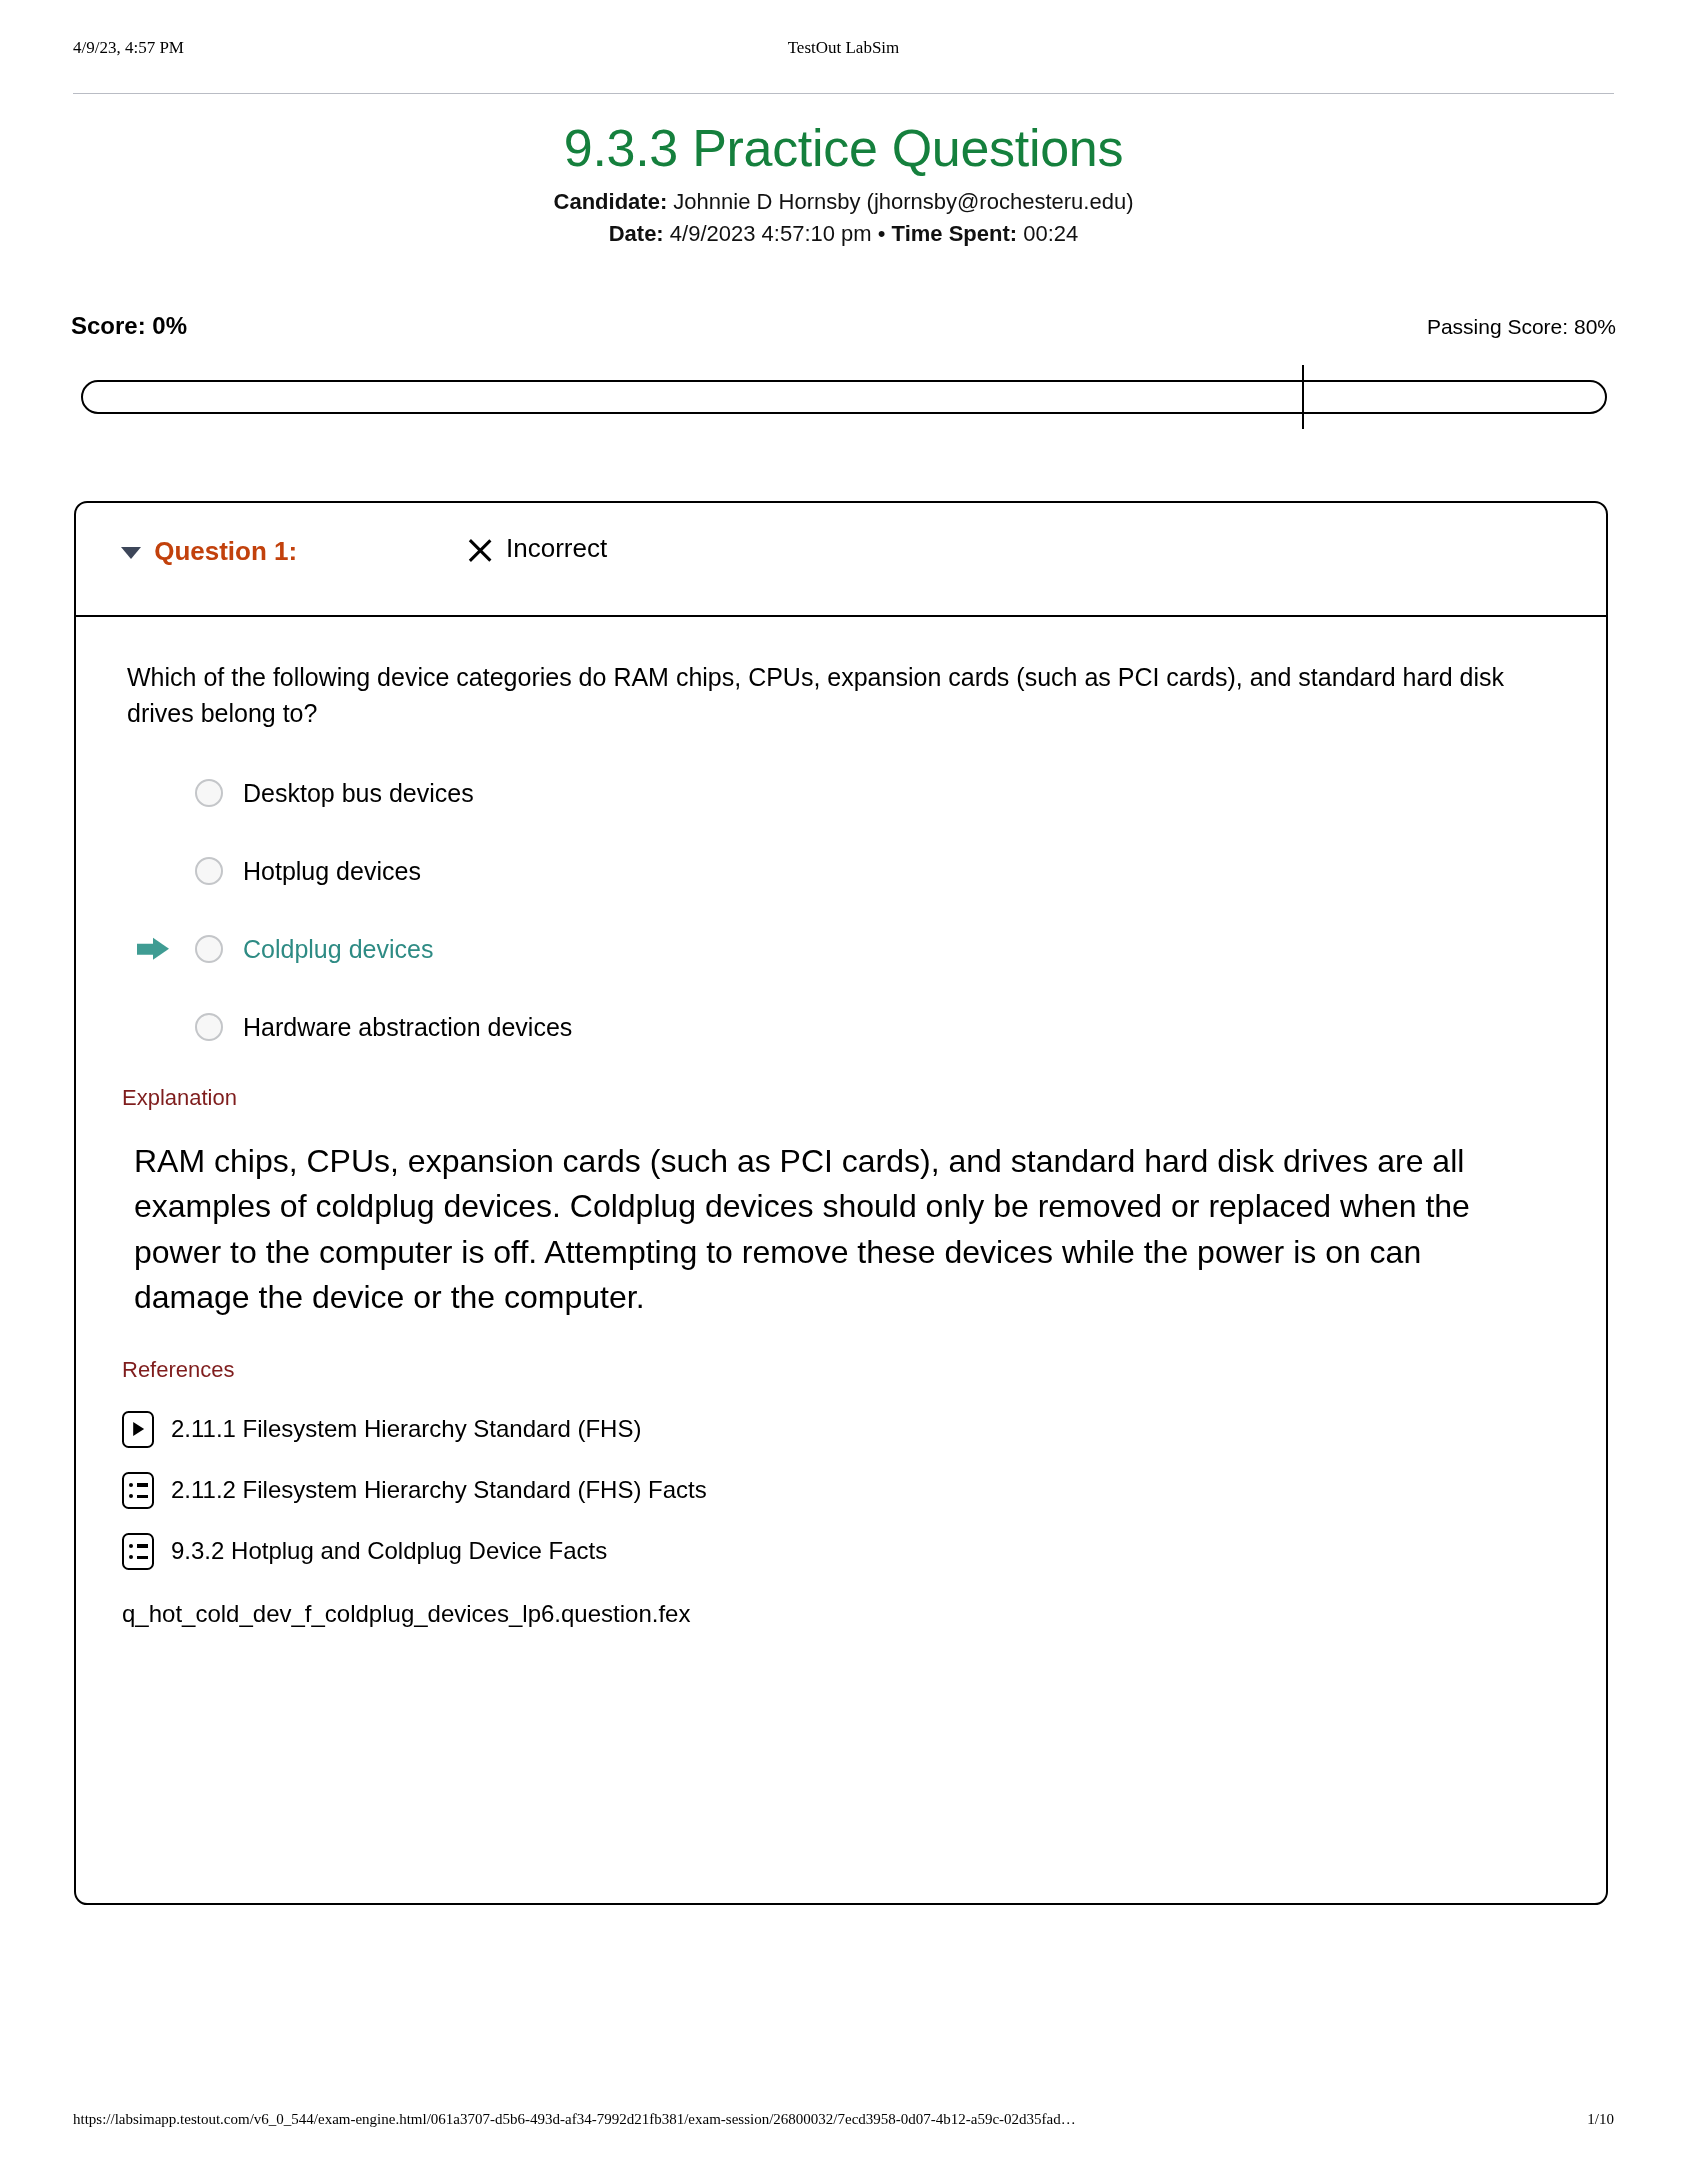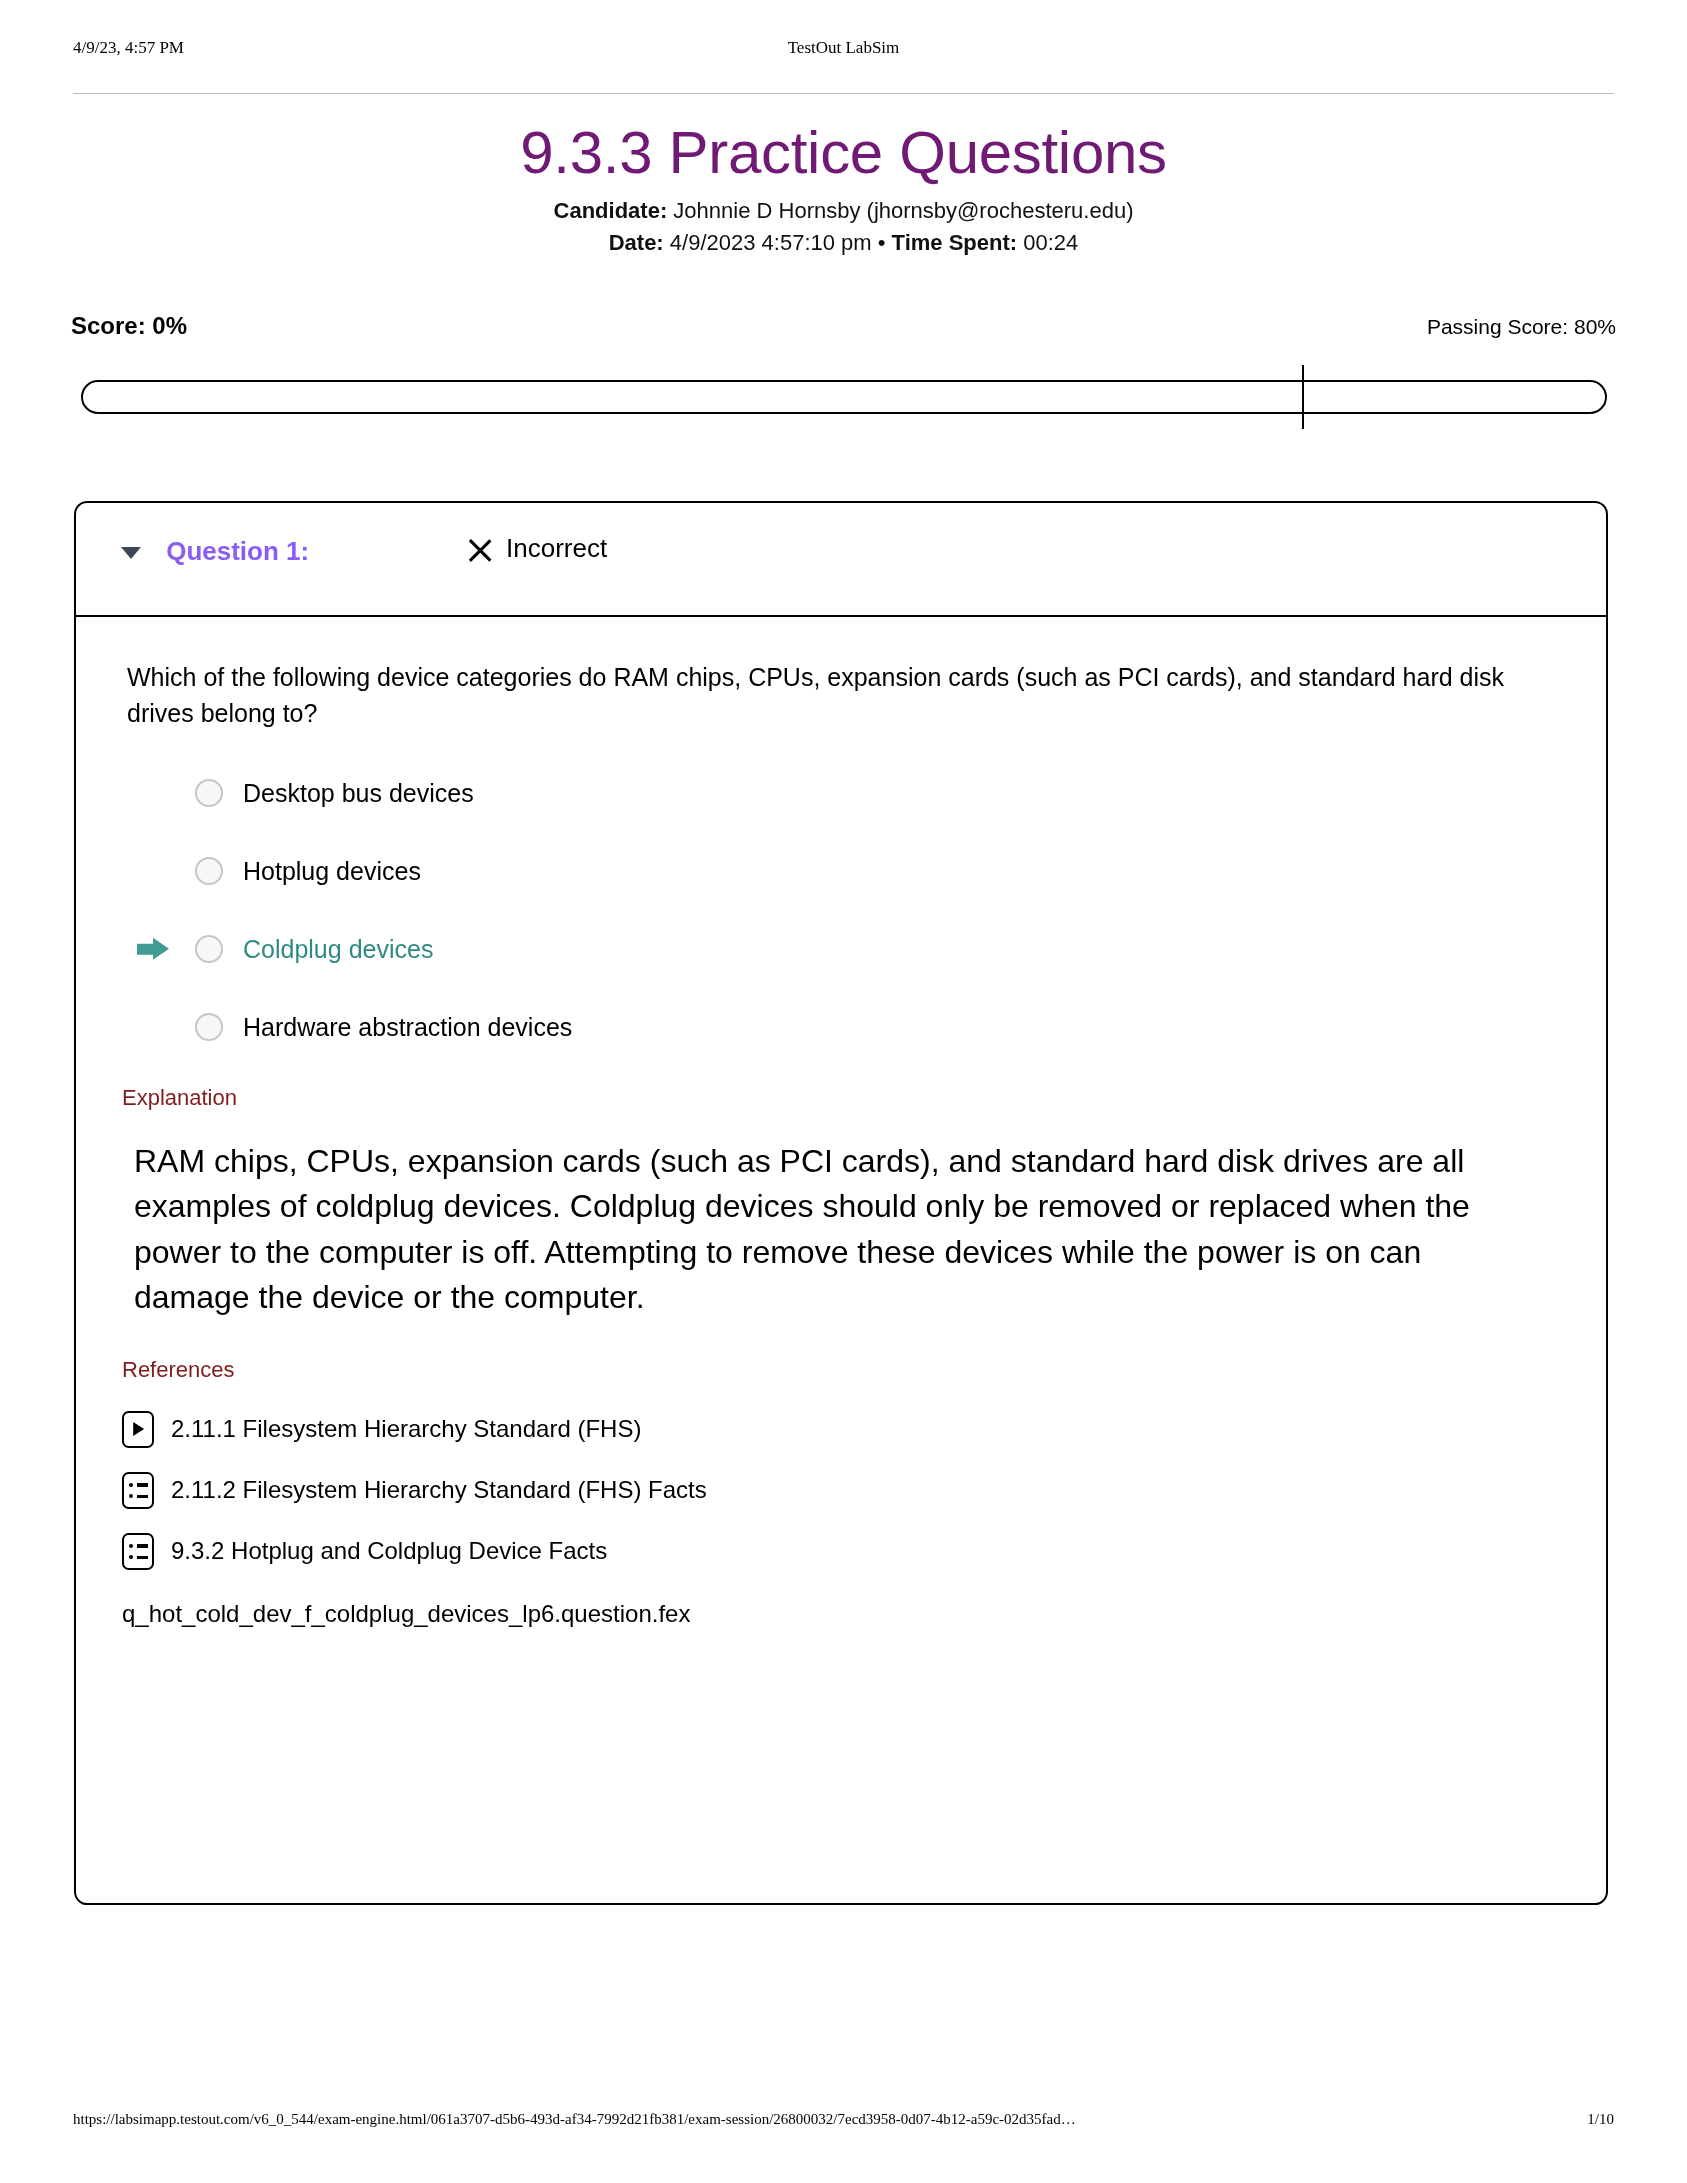--- a/index.html
+++ b/index.html
@@ -41,23 +41,23 @@
 
   
   .title-block {
     position: absolute;
     top: 118px;
     left: 73px;
     right: 73px;
     text-align: center;
   }
   .doc-title {
-    font-size: 60px;
+    font-size: 52px;
     font-weight: 400;
-    color: #701a75;
+    color: #15803d;
     line-height: 1.18;
     letter-spacing: -0.3px;
     margin: 0 0 6.6px 0;
   }
   .meta-line {
     font-size: 22px;
     color: #111;
     line-height: 1.45;
     white-space: nowrap;
   }
@@ -139,23 +139,22 @@
     width: 0; height: 0;
     border-left: 10px solid transparent;
     border-right: 10px solid transparent;
     border-top: 12px solid #3d4659;
     margin-right: 13.2px;
     margin-top: 2.6px;
   }
   .q-label {
     font-size: 26px;
     font-weight: 700;
-    color: #8b5cf6;
-    white-space: nowrap;
-    margin-left: 12px;
+    color: #c2410c;
+    white-space: nowrap;
   }
   .q-status {
     position: absolute;
     left: 390px;
     top: 30px;
     display: flex;
     align-items: center;
   }
   .x-mark {
     position: relative;

